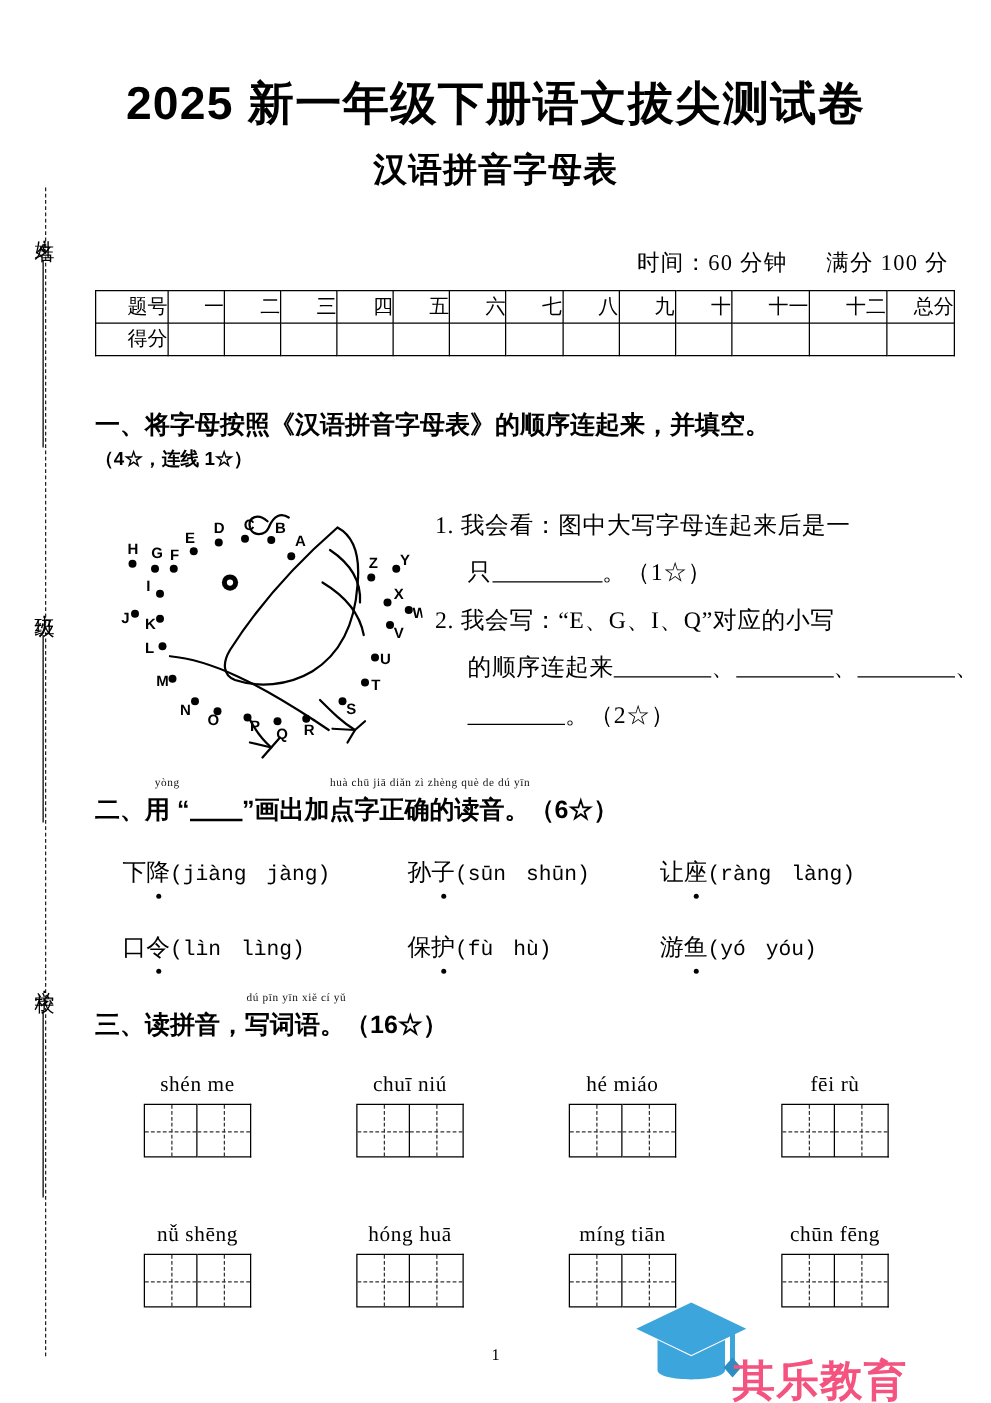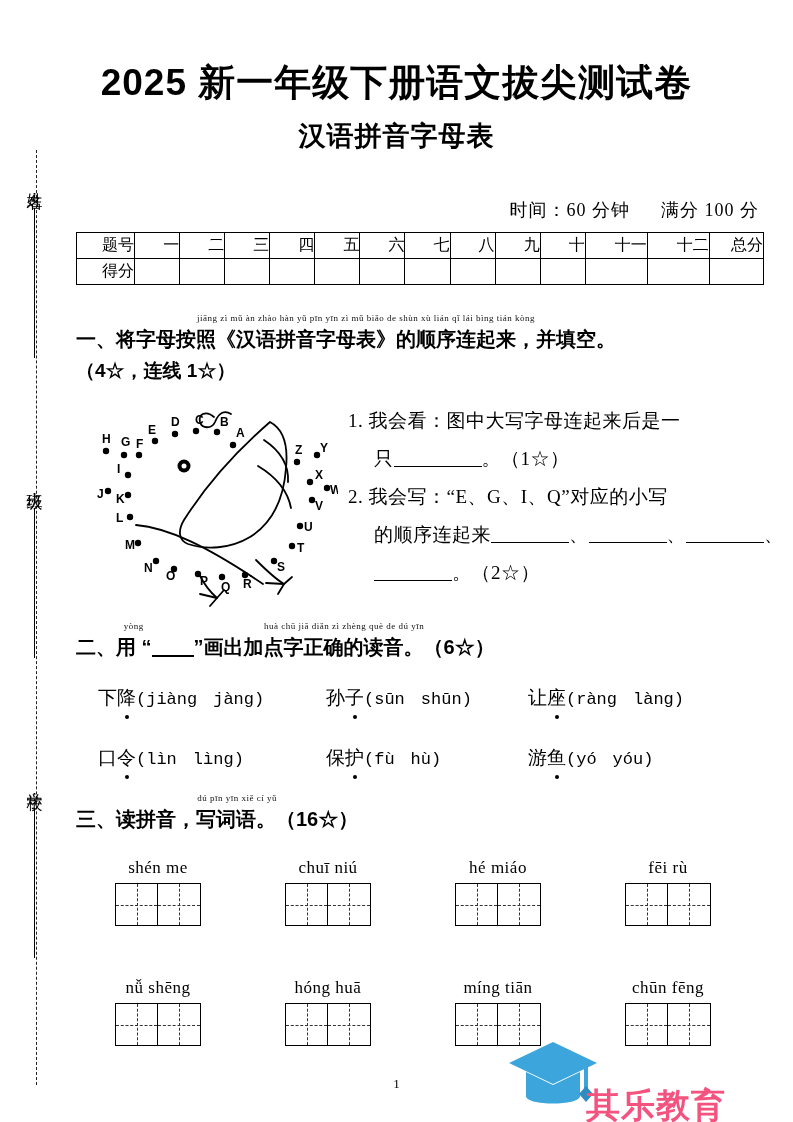--- a/index.html
+++ b/index.html
@@ -105,21 +105,21 @@
     font-size: 9px;
     text-align: center;
     letter-spacing: 0.5px;
     white-space: nowrap;
     color: #111;
   }
   .sub-note {
     position: absolute;
     font-family: "Liberation Sans", sans-serif;
     font-weight: bold;
-    font-size: 19px;
+    font-size: 15px;
     white-space: nowrap;
   }
 
   
   #dot-figure { position: absolute; left: 88px; top: 404px; width: 250px; height: 212px; }
 
   
   #q1-block { position: absolute; left: 348px; top: 402px; width: 420px; }
   .qline {
     font-size: 19px; line-height: 38px;
@@ -267,21 +267,21 @@
         <td class="hcell"></td>
         <td class="hcell"></td>
         <td class="hcell"></td>
         <td class="hcell"></td>
         <td class="hcell"></td>
       </tr>
     </tbody>
 </table>
 
 <div class="sec-head" style="left:76px; top:326px;">
-  <span>一、</span><span class="ruby"><span class="rb-py">jiāng zì mǔ àn zhào    hàn yǔ pīn yīn zì mǔ biǎo   de shùn xù lián qǐ lái    bìng tián kòng</span><span class="rb-txt">将字母按照《汉语拼音字母表》的顺序连起来，并填空。</span></span>
+  <span>一、</span><span class="ruby"><span class="rb-txt">将字母按照《汉语拼音字母表》的顺序连起来，并填空。</span></span>
 </div>
 <div class="sub-note" style="left:76px; top:358px;">（4☆，连线 1☆）</div>
 
 <div id="dot-figure">
   <svg width="250" height="212" viewBox="0 0 250 212" xmlns="http://www.w3.org/2000/svg">
     <g fill="none" stroke="#000" stroke-width="1.8" stroke-linecap="round">
 
       <path d="M182,18 C197,26 200,44 198,64 C196,92 186,118 162,133 C142,145 118,146 100,140 C90,136 90,126 96,116 C110,94 136,58 182,18 Z"></path>
 
       <path d="M176,36 C194,48 201,62 200,78"></path>

